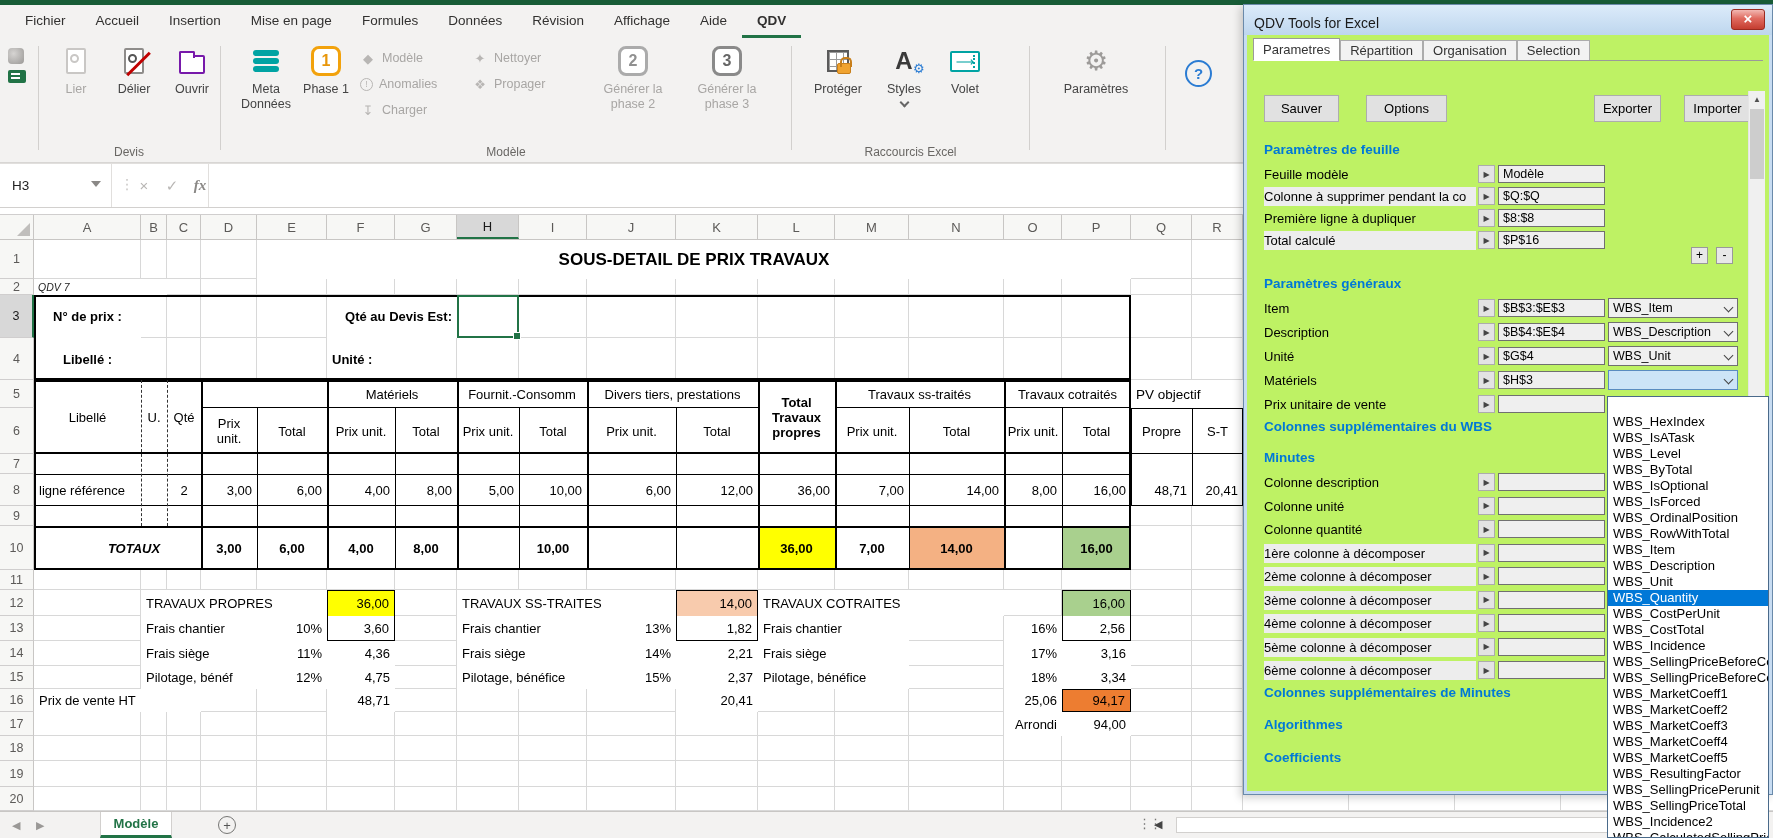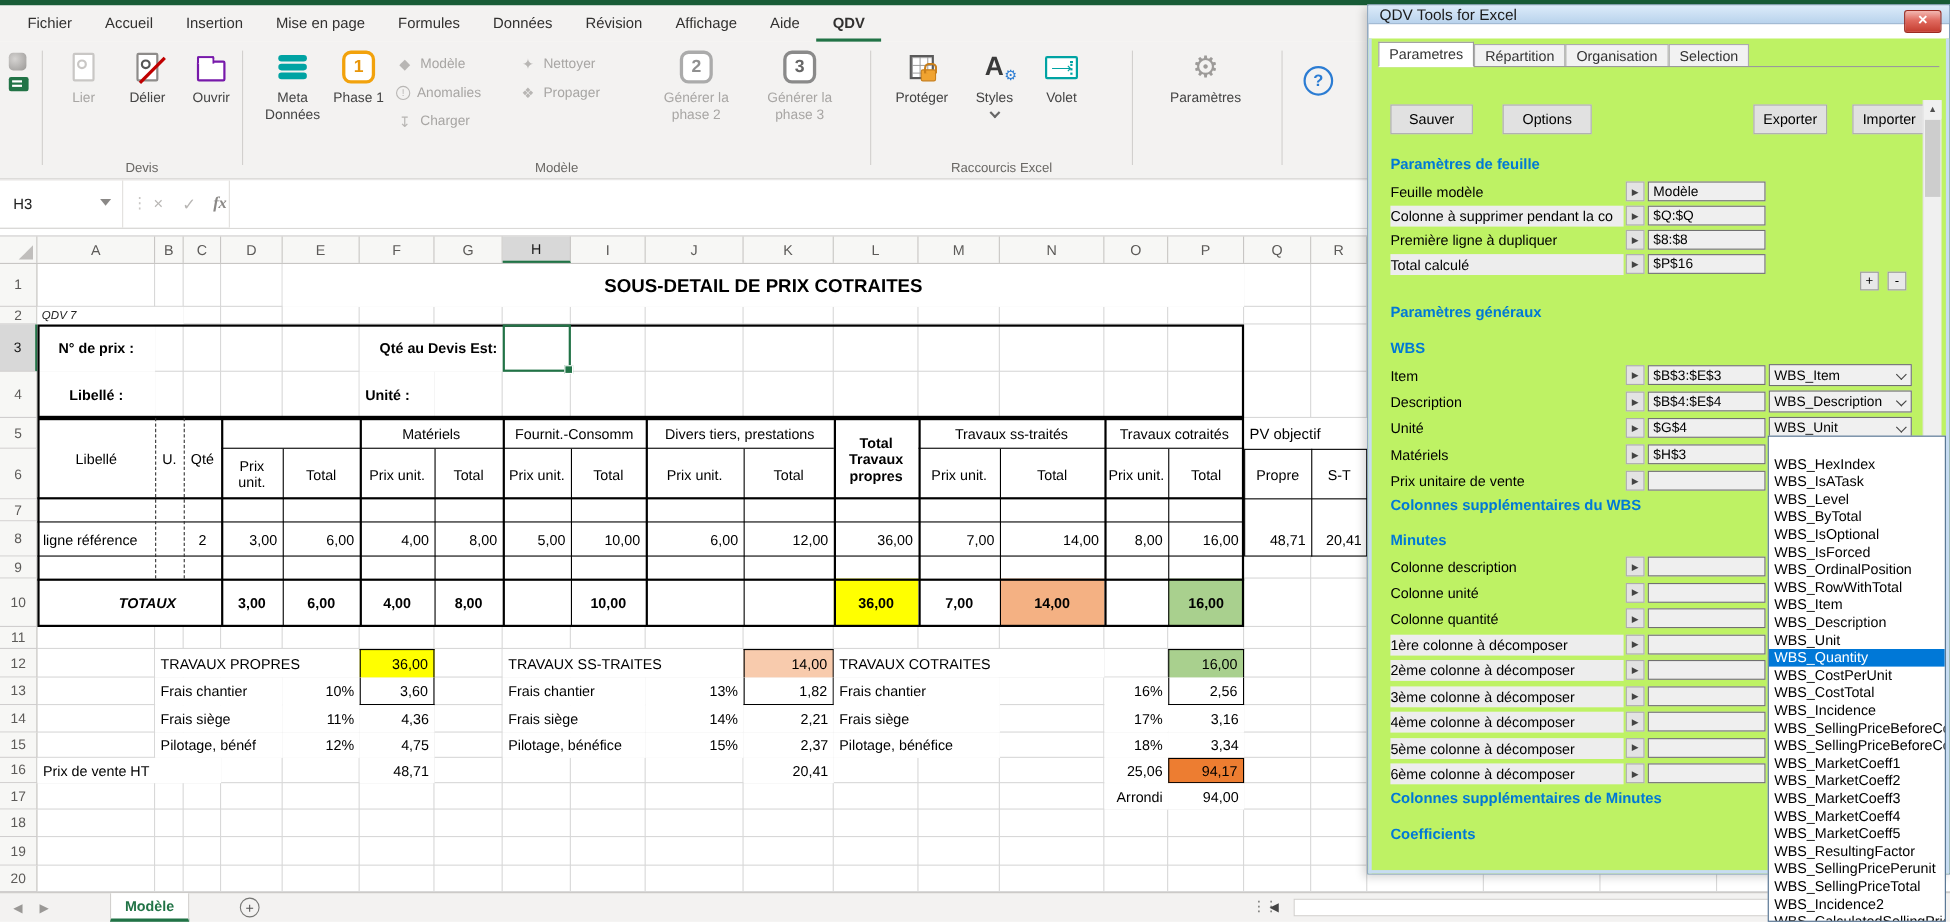--- a/index.html
+++ b/index.html
@@ -105,21 +105,21 @@
   #tabbar { position:absolute; left:0; top:811px; width:1773px; height:27px; background:#F3F2F1; border-top:1px solid #C8C6C4; }
   .nav-arrow { position:absolute; top:7px; font-size:11px; color:#9a9896; cursor:pointer; }
   #sheet-tab { position:absolute; left:100px; top:0; width:72px; height:26px; background:#fff; border-left:1px solid #D2D0CE; border-right:1px solid #D2D0CE; border-bottom:3px solid #217346; color:#217346; font-weight:bold; font-size:13px; display:flex; align-items:center; justify-content:center; cursor:pointer; }
   #add-sheet { position:absolute; left:218px; top:4px; width:18px; height:18px; border-radius:50%; border:1.5px solid #767674; color:#555; display:flex; align-items:center; justify-content:center; font-size:13px; cursor:pointer; }
   #hs-dots { position:absolute; left:1138px; top:4px; color:#767674; font-size:13px; letter-spacing:-2px; cursor:col-resize; }
   #hs-left { position:absolute; left:1154px; top:6px; font-size:11px; color:#444; cursor:pointer; }
   #hs-track { position:absolute; left:1176px; top:5px; width:590px; height:16px; background:#fff; border:1px solid #D2D0CE; cursor:pointer; }
 
   
   #qdv-panel { position:absolute; left:1243px; top:4px; width:530px; height:791px; background:#fff; border:1px solid #6A8AAA; box-shadow:-3px 3px 8px rgba(0,0,0,.18); z-index:50; }
-  #p-title { position:absolute; left:0; top:0; right:0; height:17px; background:linear-gradient(#DCEBFA,#B9D3EC); border-bottom:1px solid #9AB4D0; display:flex; align-items:center; padding-left:10px; font-size:14px; color:#1a1a1a; }
+  #p-title { position:absolute; left:0; top:0; right:0; height:36px; background:linear-gradient(#DCEBFA,#B9D3EC); border-bottom:1px solid #9AB4D0; display:flex; align-items:center; padding-left:10px; font-size:14px; color:#1a1a1a; }
   #p-close { position:absolute; right:7px; top:4px; width:34px; height:21px; background:linear-gradient(#F2B8B2,#E06A5F 45%,#C43D30); border:1px solid #9a2a20; border-radius:3px; color:#fff; font-weight:bold; font-size:15px; line-height:18px; text-align:center; cursor:pointer; }
   #p-frame { position:absolute; left:0; top:30px; right:0; bottom:0; border:3px solid #C7DCF2; border-top:none; background:#bef264; }
   #p-tabs { position:absolute; left:6px; top:3px; right:6px; height:23px; display:flex; align-items:flex-end; border-bottom:1px solid #9a9a9a; }
   .ptab { height:20px; background:#F2F2F2; border:1px solid #ACACAC; border-bottom:none; padding:0 9px; font-size:13px; line-height:19px; color:#333; cursor:pointer; }
   .ptab.active { height:23px; background:#fff; border:1px solid #9a9a9a; border-bottom:1px solid #fff; margin-bottom:-1px; line-height:22px; z-index:2; }
   #p-content { position:absolute; left:17px; top:52px; width:474px; bottom:4px; }
   .wbtn { position:absolute; height:27px; background:#E1E1E1; border:1px solid #ADADAD; font-size:13px; display:flex; align-items:center; justify-content:center; cursor:pointer; }
   .p-btnrow { position:relative; height:35px; margin-top:8px; }
   .phead { font-weight:bold; color:#0078D7; font-size:13.5px; height:17px; margin-bottom:6px; white-space:nowrap; }
   .prow { position:relative; height:19px; }
@@ -369,21 +369,21 @@
     <div class="rhd" style="grid-row: 13;">13</div>
     <div class="rhd" style="grid-row: 14;">14</div>
     <div class="rhd" style="grid-row: 15;">15</div>
     <div class="rhd" style="grid-row: 16;">16</div>
     <div class="rhd" style="grid-row: 17;">17</div>
     <div class="rhd" style="grid-row: 18;">18</div>
     <div class="rhd" style="grid-row: 19;">19</div>
     <div class="rhd" style="grid-row: 20;">20</div>
     <div class="ov ov-bgw" style="grid-area: 5 / 2 / 11 / 18;"></div>
     <div class="ov ov-bgw" style="grid-area: 5 / 18 / 9 / 20;"></div>
-    <div class="cell title" style="grid-area: 1 / 6 / 2 / 18;">SOUS-DETAIL DE PRIX COTRAITES</div>
+    <div class="cell title" style="grid-area: 1 / 6 / 2 / 18;">SOUS-DETAIL DE PRIX TRAVAUX</div>
     <div class="cell qdv7 lt" style="grid-area: 2 / 2 / 3 / 4;">QDV 7</div>
     <div class="cell b ctr" style="grid-area: 3 / 2 / 4 / 3;">N° de prix :</div>
     <div class="cell b rt clip" style="grid-area: 3 / 7 / 4 / 9;">Qté au Devis Est:</div>
     <div class="cell b ctr" style="grid-area: 4 / 2 / 5 / 3;">Libellé :</div>
     <div class="cell b lt" style="grid-area: 4 / 7 / 5 / 8;">Unité :</div>
     <div class="cell ctr" style="grid-area: 5 / 2 / 7 / 3;">Libellé</div>
     <div class="cell ctr" style="grid-area: 5 / 3 / 7 / 4;">U.</div>
     <div class="cell ctr" style="grid-area: 5 / 4 / 7 / 5;">Qté</div>
     <div class="cell ctr clip" style="grid-area: 5 / 5 / 6 / 7; margin-top: 40px;">Main d'œuvre</div>
     <div class="cell ctr" style="grid-area: 5 / 7 / 6 / 9;">Matériels</div>
@@ -547,21 +547,20 @@
             <div class="plabel">Première ligne à dupliquer</div>
             <div class="pbtn">▶</div>
             <div class="pbox">$8:$8</div>
           </div>
           <div class="prow striped" style="margin-bottom: 3px;">
             <div class="plabel">Total calculé</div>
             <div class="pbtn">▶</div>
             <div class="pbox">$P$16</div>
           </div>
           <div class="phead" style="margin-top: 26px;">Paramètres généraux</div>
-          <div class="phead" style="margin-top: 16px;">WBS</div>
           <div class="prow" style="margin-bottom: 5px;">
             <div class="plabel">Item</div>
             <div class="pbtn">▶</div>
             <div class="pbox">$B$3:$E$3</div>
             <div class="pcombo">WBS_Item<span class="chev"></span></div>
           </div>
           <div class="prow" style="margin-bottom: 5px;">
             <div class="plabel">Description</div>
             <div class="pbtn">▶</div>
             <div class="pbox">$B$4:$E$4</div>
@@ -627,20 +626,21 @@
             <div class="plabel">5ème colonne à décomposer</div>
             <div class="pbtn">▶</div>
             <div class="pbox"></div>
           </div>
           <div class="prow striped" style="margin-bottom: 4.5px;">
             <div class="plabel">6ème colonne à décomposer</div>
             <div class="pbtn">▶</div>
             <div class="pbox"></div>
           </div>
           <div class="phead" style="margin-top: 4px;">Colonnes supplémentaires de Minutes</div>
+          <div class="phead" style="margin-top: 15px;">Algorithmes</div>
           <div class="phead" style="margin-top: 16px;">Coefficients</div>
         </div>
     </div>
     <div class="pm" style="left:444px;top:212px">+</div>
     <div class="pm" style="left:469px;top:212px">-</div>
     <div id="p-scroll">
         <div class="up">▲</div>
         <div class="thumb"></div>
       </div>
   </div>

